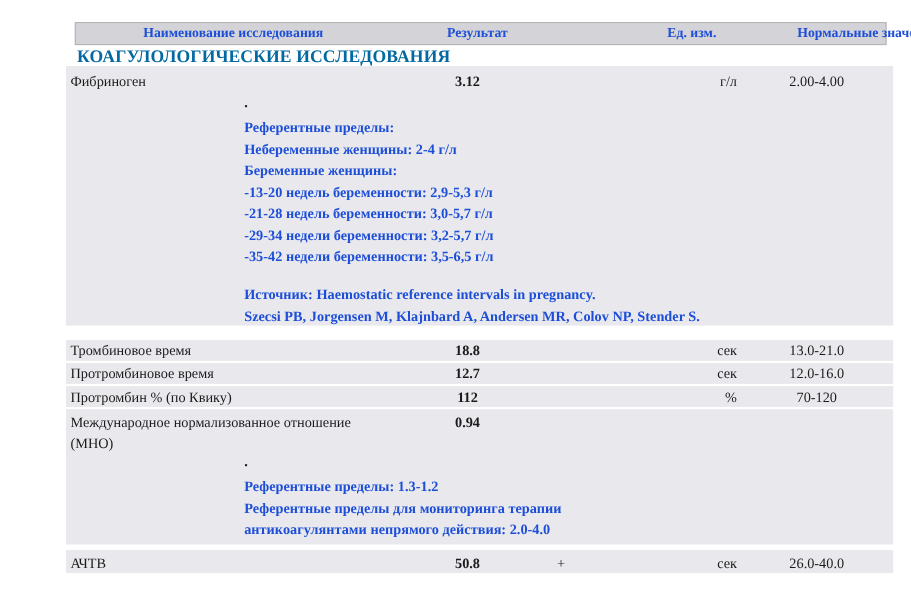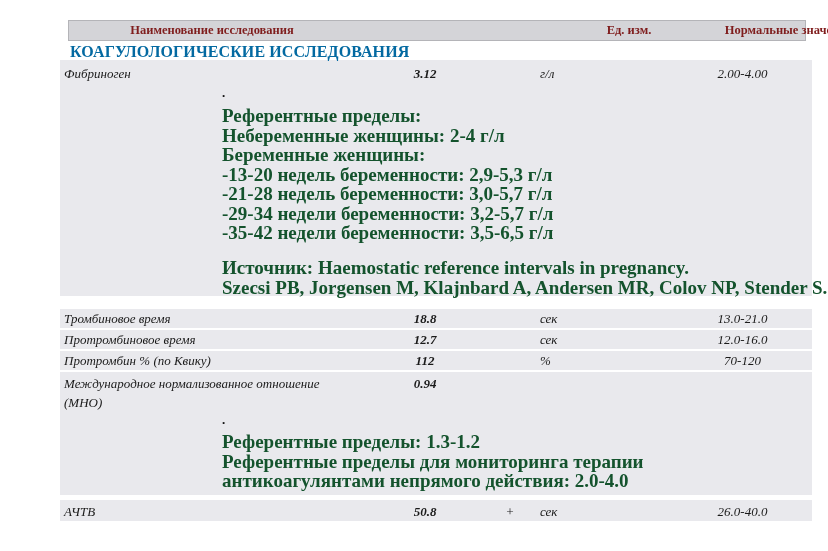--- a/index.html
+++ b/index.html
@@ -32,21 +32,21 @@
     border: 1px solid #b4b4b8;
     box-sizing: border-box;
   }
   .table-header .hcell {
     position: absolute;
     top: 0;
     height: 19px;
     line-height: 19px;
     font-weight: bold;
     font-size: 12.5px;
-    color: #7f1d1d;
+    color: #1d4ed8;
     text-align: center;
     white-space: nowrap;
   }
   .hcell-name   { left: 18px;  width: 250px; }
   .hcell-result { left: 300px; width: 130px; }
   .hcell-unit   { left: 500px; width: 120px; }
   .hcell-norm   { left: 640px; width: 160px; }
 
   
   .section-title {
@@ -74,44 +74,43 @@
     left: 60px;
     width: 752px;
     height: 19px;
   }
   .cell {
     position: absolute;
     top: 0;
     font-size: 13px;
     line-height: 19px;
     white-space: nowrap;
-    font-style: italic;
   }
   .c-name   { left: 4px;   text-align: left; }
   .c-result { left: 280px; width: 170px; text-align: center; font-weight: bold; }
   .c-flag   { left: 390px; width: 120px; text-align: center; font-weight: normal; }
-  .c-unit   { left: 480px; width: 110px; text-align: left; }
+  .c-unit   { left: 500px; width: 110px; text-align: right; }
   .c-norm   { left: 600px; width: 165px; text-align: center; }
 
   
   .c-name-wrap {
     left: 4px;
     width: 260px;
     white-space: normal;
     line-height: 19px;
   }
 
   
   .note {
     position: absolute;
     left: 222px;
-    font-size: 19px;
+    font-size: 13px;
     font-weight: bold;
     line-height: 19.5px;
-    color: #14532d;
+    color: #1d4ed8;
     white-space: nowrap;
   }
   .bullet-dot {
     position: absolute;
     left: 222px;
     font-size: 13px;
     font-weight: bold;
     line-height: 10px;
     color: #111;
   }
@@ -123,20 +122,21 @@
 
   <div class="band" style="top:60px; height:236px;"></div>
   <div class="band" style="top:309px; height:19px;"></div>
   <div class="band" style="top:330px; height:19px;"></div>
   <div class="band" style="top:351px; height:19px;"></div>
   <div class="band" style="top:372px; height:123px;"></div>
   <div class="band" style="top:500px; height:21px;"></div>
 
   <div class="table-header">
     <div class="hcell hcell-name">Наименование исследования</div>
+    <div class="hcell hcell-result">Результат</div>
     <div class="hcell hcell-unit">Ед. изм.</div>
     <div class="hcell hcell-norm">Нормальные значения</div>
   </div>
 
   <div class="section-title">КОАГУЛОЛОГИЧЕСКИЕ ИССЛЕДОВАНИЯ</div>
 
   <div class="row" style="top:64px;">
     <div class="cell c-name">Фибриноген</div>
     <div class="cell c-result">3.12</div>
     <div class="cell c-unit">г/л</div>

